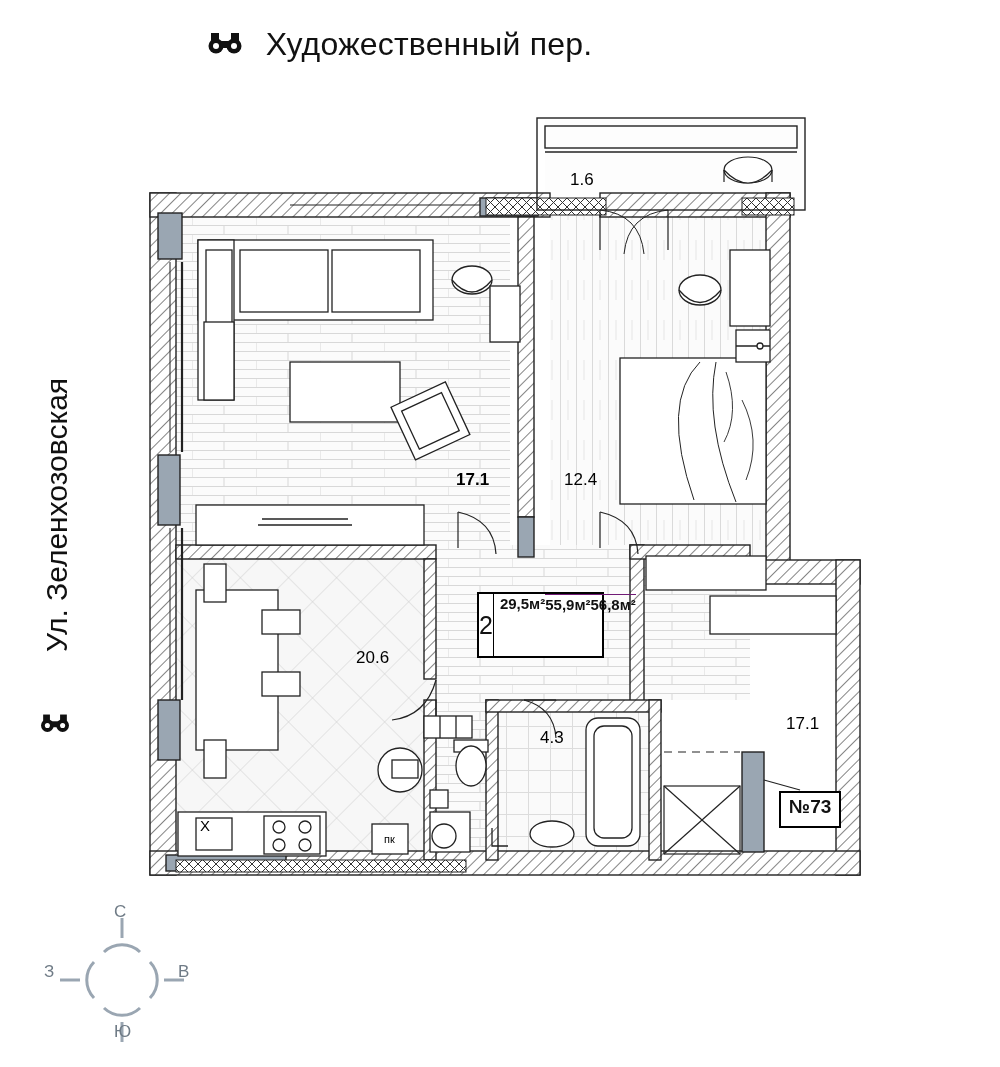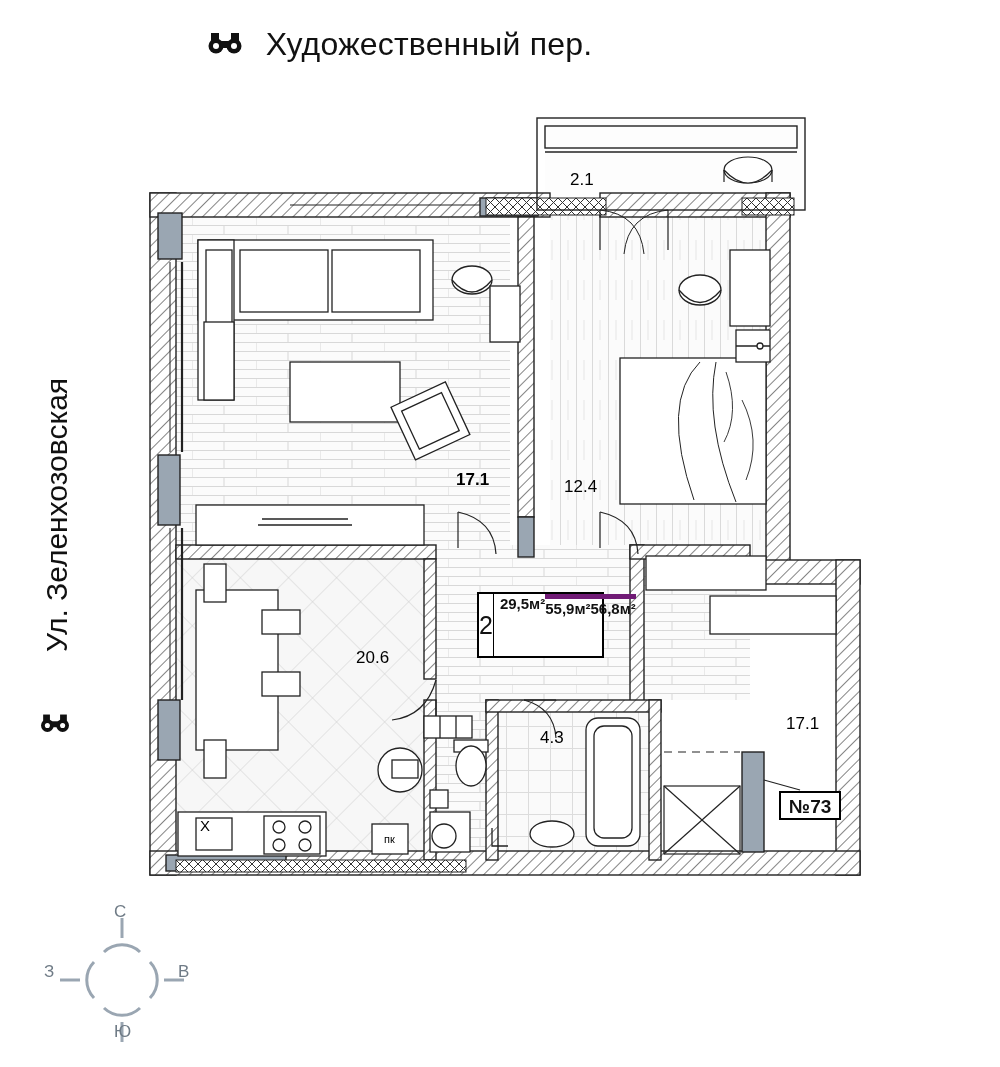--- a/index.html
+++ b/index.html
@@ -109,31 +109,31 @@
     flex-direction: row;
     justify-content: center;
     padding-left: 6px;
     font-size: 15px;
     font-weight: bold;
   }
   .area-box .vals div {
     line-height: 19px;
   }
   .area-box .vals div + div {
-    border-top: 5px solid #701a75;
+    border-top: 1px solid #701a75;
   }
 
   
   .flat-no {
     position: absolute;
     left: 779px;
     top: 791px;
     border: 2px solid #000;
     background: #fff;
-    padding: 3px 8px 0 8px;
+    padding: 3px 8px 8px 8px;
     font-size: 19px;
     font-weight: bold;
   }
 
   
   .compass {
     position: absolute;
     left: 42px;
     top: 900px;
     width: 160px;
@@ -422,22 +422,22 @@
   <g stroke="#222" stroke-width="1.2">
     <line x1="182" y1="262" x2="182" y2="452" stroke-width="2.2"></line>
     <line x1="170" y1="262" x2="170" y2="452" stroke-width="1"></line>
     <line x1="182" y1="528" x2="182" y2="700" stroke-width="2.2"></line>
     <line x1="170" y1="528" x2="170" y2="700" stroke-width="1"></line>
     <line x1="290" y1="205" x2="480" y2="205" stroke-width="1"></line>
   </g>
 </svg>
 
 <div class="lbl" style="left:456px; top:470px;font-weight:bold;">17.1</div>
-<div class="lbl" style="left:564px; top:470px;margin-top:7px;">12.4</div>
-<div class="lbl" style="left:570px; top:170px;">2.1</div>
+<div class="lbl" style="left:564px; top:470px;">12.4</div>
+<div class="lbl" style="left:570px; top:170px;">1.6</div>
 <div class="lbl" style="left:356px; top:648px;">20.6</div>
 <div class="lbl" style="left:528px; top:728px;margin-left:12px;">4.3</div>
 <div class="lbl" style="left:786px; top:714px;">17.1</div>
 
 <div class="lbl small" style="left:200px; top:817px;">X</div>
 <div class="lbl" style="left:384px; top:833px; font-size:11px;text-align:right;">пк</div>
 
 <div class="area-box">
   <div class="rooms">2</div>
   <div class="vals">

